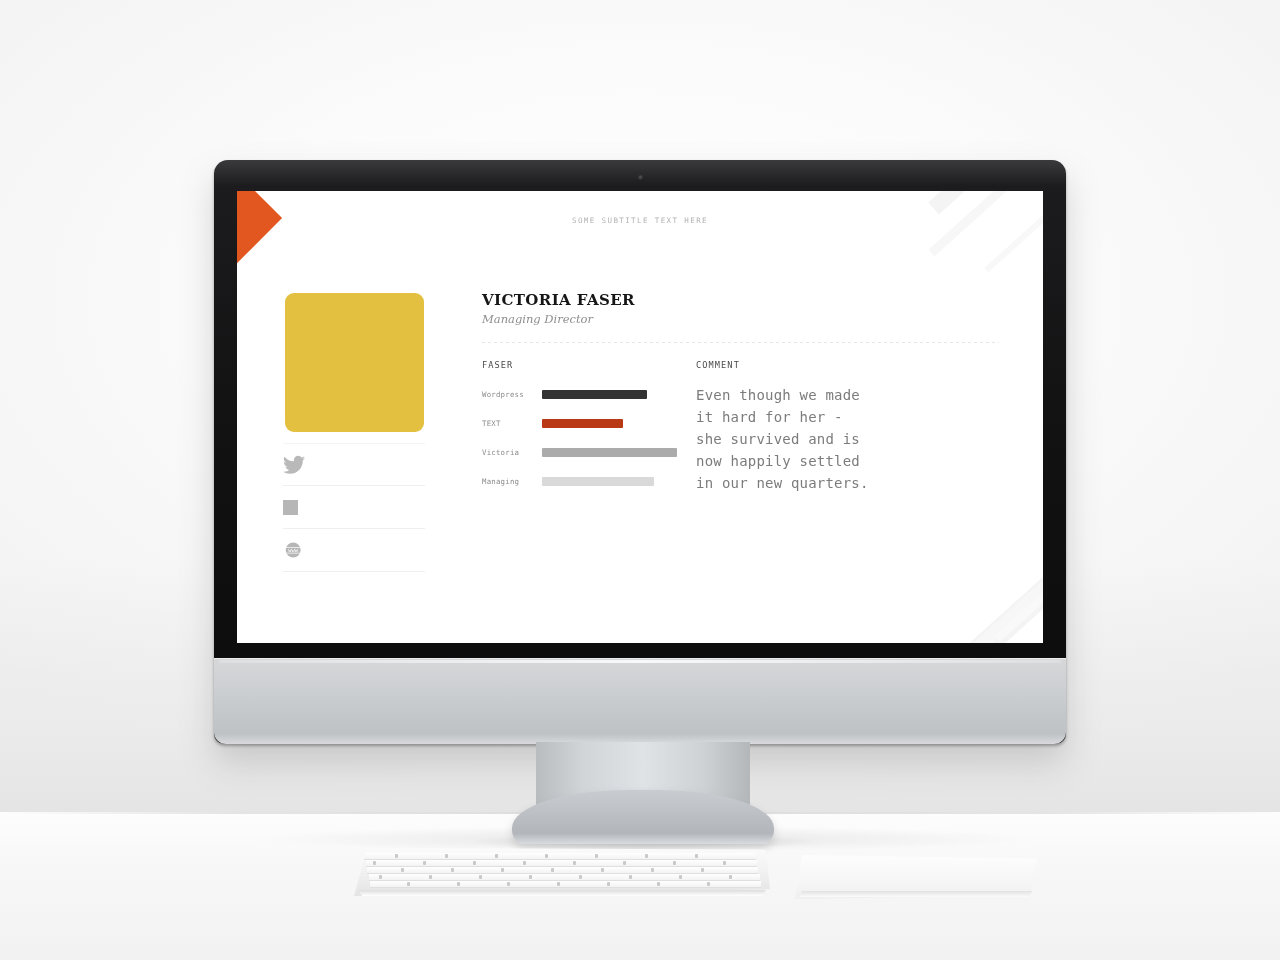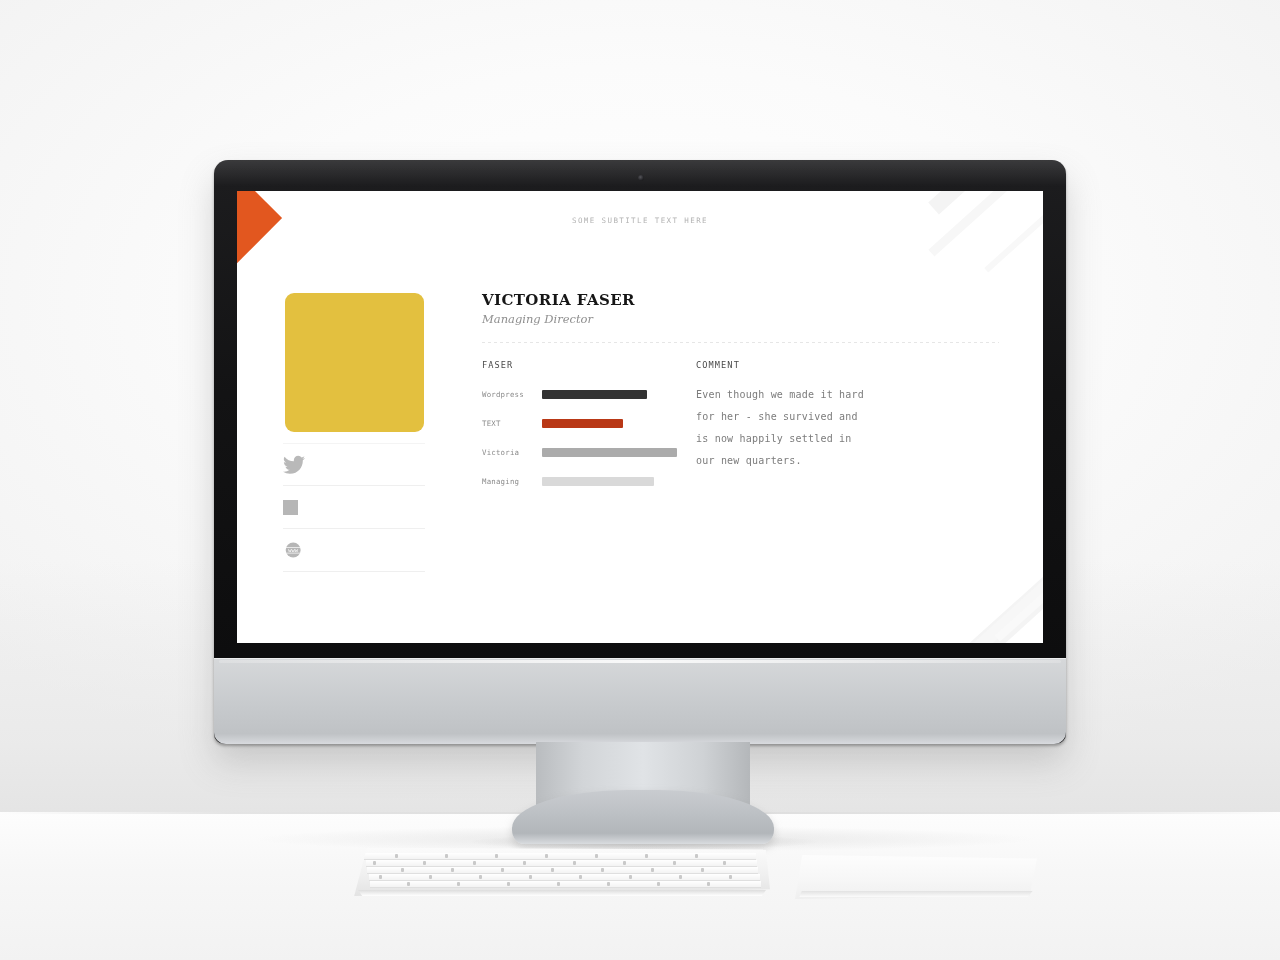--- a/index.html
+++ b/index.html
@@ -207,21 +207,21 @@
     font-size:8.6px; letter-spacing:1.1px; color:#4a4a4a; margin-bottom:14px;
     font-family:"DejaVu Sans Mono","Liberation Mono",monospace;
   }
   .skill-row { display:flex; align-items:center; height:20px; margin-bottom:9px; }
   .skill-label {
     width:60px; font-size:7.4px; color:#8b8b8b; letter-spacing:.2px;
     font-family:"DejaVu Sans Mono","Liberation Mono",monospace;
   }
   .skill-bar { height:9px; border-radius:1px; }
   .comment-text {
-    font-size:10px; line-height:22px; color:#7c7c7c; letter-spacing:.2px;
+    font-size:14px; line-height:22px; color:#7c7c7c; letter-spacing:.2px;
     font-family:"DejaVu Sans Mono","Liberation Mono",monospace;
   }
   .plist { list-style:none; }
   .plist li {
     font-size:9.3px; line-height:22.5px; color:#7c7c7c; letter-spacing:.2px;
     position:relative; padding-left:14px;
     font-family:"DejaVu Sans Mono","Liberation Mono",monospace;
   }
   .plist li:before {
     content:"•"; position:absolute; left:0; top:0; color:#6f6f6f; font-size:10px;

